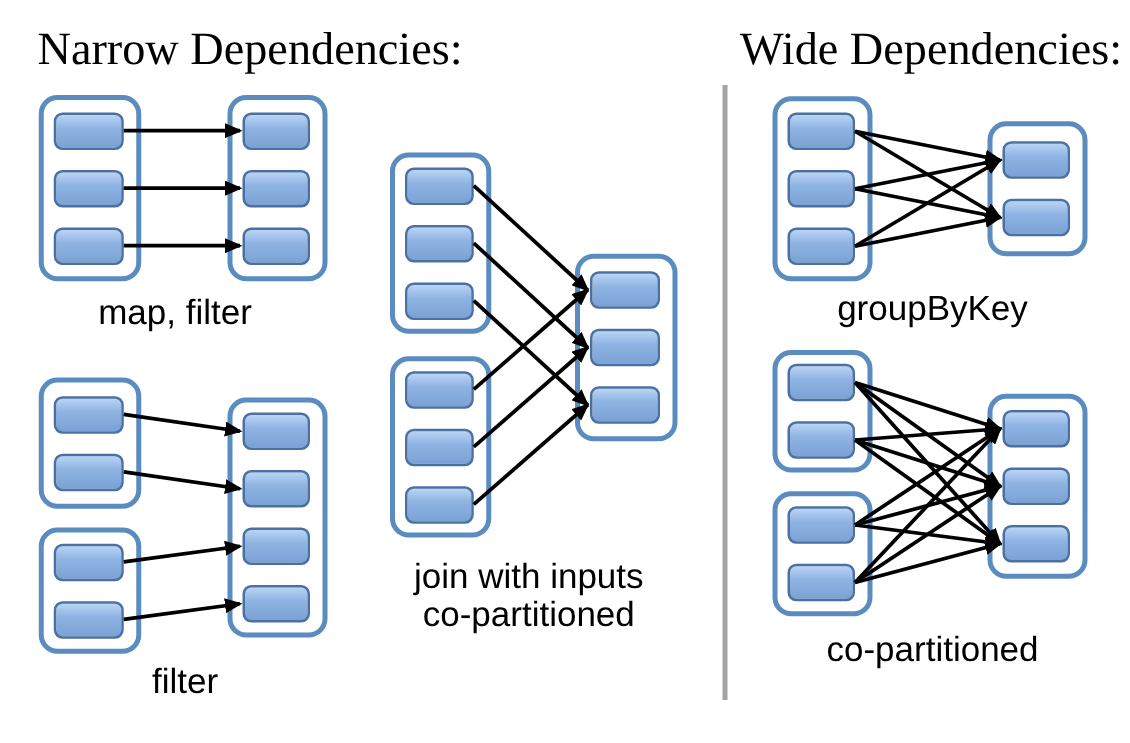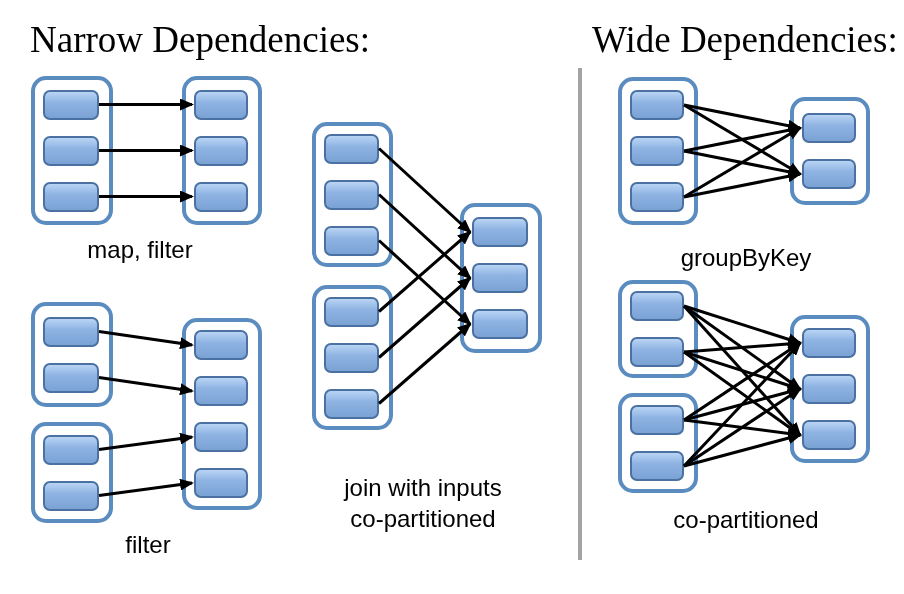--- a/index.html
+++ b/index.html
@@ -41,21 +41,21 @@
     border-radius: 7px;
     background: linear-gradient(180deg,
       var(--p-top, #b9d4f4) 0%,
       var(--p-mid, #8fb4e3) 40%,
       var(--p-bottom, #7aa2d4) 100%);
   }
   .dlabel {
     position: absolute;
     transform: translateX(-50%);
     text-align: center;
-    font-size: 24px;
+    font-size: 28px;
     line-height: 31px;
     color: #000;
     white-space: nowrap;
   }
   #arrows {
     position: absolute;
     left: 0; top: 0;
     z-index: 5;
     pointer-events: none;
   }
@@ -108,34 +108,34 @@
       <div class="rdd" style="left: 312px; top: 285px; width: 81px; height: 145px;">
         <div class="part" style="left: 8px; top: 7.5px; width: 55px; height: 30px;"></div>
         <div class="part" style="left: 8px; top: 53.5px; width: 55px; height: 30px;"></div>
         <div class="part" style="left: 8px; top: 99.5px; width: 55px; height: 30px;"></div>
       </div>
       <div class="rdd" style="left: 460px; top: 203px; width: 82px; height: 150px;">
         <div class="part" style="left: 8px; top: 10px; width: 56px; height: 30px;"></div>
         <div class="part" style="left: 8px; top: 56px; width: 56px; height: 30px;"></div>
         <div class="part" style="left: 8px; top: 102px; width: 56px; height: 30px;"></div>
       </div>
-      <div class="dlabel" style="left: 423px; top: 445px; margin-top: 27px;">
+      <div class="dlabel" style="left: 423px; top: 445px;">
         <div>join with inputs</div>
         <div>co-partitioned</div>
       </div>
       <div class="rdd" style="left: 618px; top: 77px; width: 80px; height: 148px;">
         <div class="part" style="left: 8px; top: 9px; width: 54px; height: 30px;"></div>
         <div class="part" style="left: 8px; top: 55px; width: 54px; height: 30px;"></div>
         <div class="part" style="left: 8px; top: 101px; width: 54px; height: 30px;"></div>
       </div>
       <div class="rdd" style="left: 790px; top: 97px; width: 80px; height: 108px;">
         <div class="part" style="left: 8px; top: 12px; width: 54px; height: 30px;"></div>
         <div class="part" style="left: 8px; top: 58px; width: 54px; height: 30px;"></div>
       </div>
-      <div class="dlabel" style="left: 746px; top: 242px;">
+      <div class="dlabel" style="left: 746px; top: 231px;">
         <div>groupByKey</div>
       </div>
       <div class="rdd" style="left: 618px; top: 280px; width: 80px; height: 98px;">
         <div class="part" style="left: 8px; top: 7px; width: 54px; height: 30px;"></div>
         <div class="part" style="left: 8px; top: 53px; width: 54px; height: 30px;"></div>
       </div>
       <div class="rdd" style="left: 618px; top: 393px; width: 80px; height: 100px;">
         <div class="part" style="left: 8px; top: 8px; width: 54px; height: 30px;"></div>
         <div class="part" style="left: 8px; top: 54px; width: 54px; height: 30px;"></div>
       </div>

